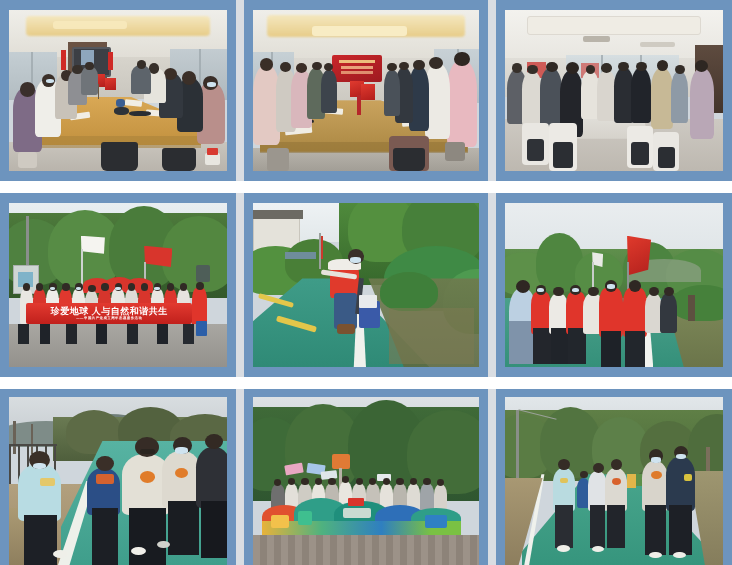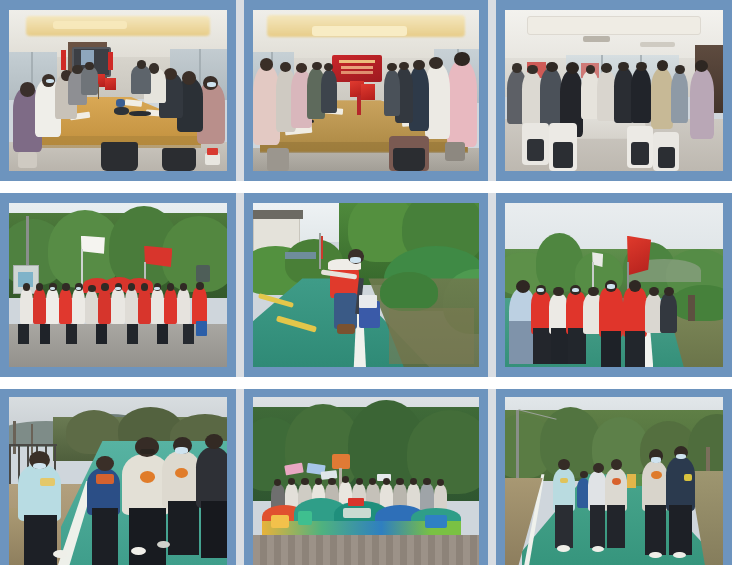--- a/index.html
+++ b/index.html
@@ -331,20 +331,26 @@
         <div class="lay person" style="left:77%;top:52%;width:6%;height:22%;background:#e6e3de;"></div>
         <div class="lay head" style="left:78.4%;top:49%;width:3.4%;height:4.6%;background:#312a25;"></div>
         <div class="lay vest" style="left:84%;top:52%;width:7%;height:24%;"></div>
         <div class="lay head" style="left:85.8%;top:48%;width:3.6%;height:5%;background:#312a25;"></div>
 
         <div class="lay mask" style="left:18.6%;top:51%;width:2.6%;height:2%;"></div>
         <div class="lay mask" style="left:30.6%;top:51%;width:2.6%;height:2%;"></div>
         <div class="lay mask" style="left:48.6%;top:51%;width:2.6%;height:2%;"></div>
         <div class="lay mask" style="left:66.6%;top:51%;width:2.6%;height:2%;"></div>
 
+        <div class="lay banner" style="left:8%;top:61%;width:76%;height:13%;">
+          <div style="text-align:center;line-height:1;">
+            <span style="font-size:9px;display:block;">珍爱地球  人与自然和谐共生</span>
+            <span class="sub" style="font-size:3.4px;display:block;margin-top:1px;">——中国共产党成立周年志愿服务活动</span>
+          </div>
+        </div>
         <div class="lay" style="left:0;top:74%;right:0;bottom:0;background:linear-gradient(180deg,#a9a7a2,#93918c);"></div>
         <div class="lay" style="left:4%;top:74%;width:5%;height:12%;background:#22262b;"></div>
         <div class="lay" style="left:14%;top:74%;width:5%;height:12%;background:#1f2329;"></div>
         <div class="lay" style="left:26%;top:74%;width:5%;height:12%;background:#23262b;"></div>
         <div class="lay" style="left:40%;top:74%;width:5%;height:12%;background:#1e2228;"></div>
         <div class="lay" style="left:54%;top:74%;width:5%;height:12%;background:#22262b;"></div>
         <div class="lay" style="left:68%;top:74%;width:5%;height:12%;background:#1f2329;"></div>
         <div class="lay" style="left:80%;top:74%;width:5%;height:12%;background:#262a30;"></div>
         <div class="lay" style="left:86%;top:72%;width:5%;height:9%;background:#2c5fa8;border-radius:1px;"></div>
       </div>

